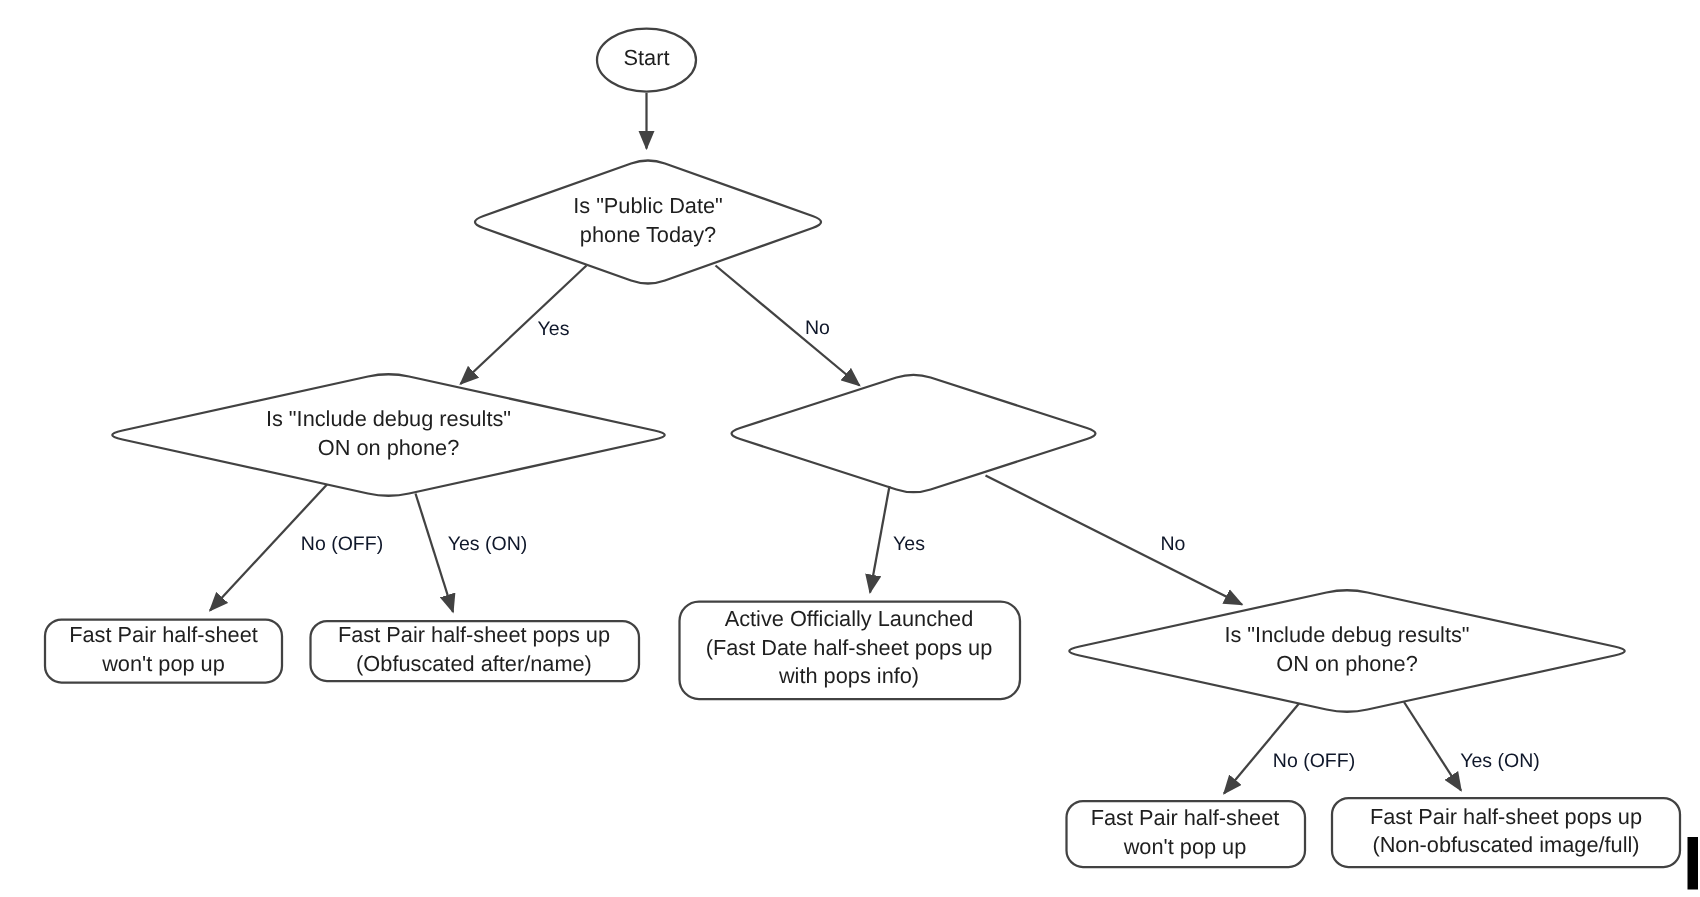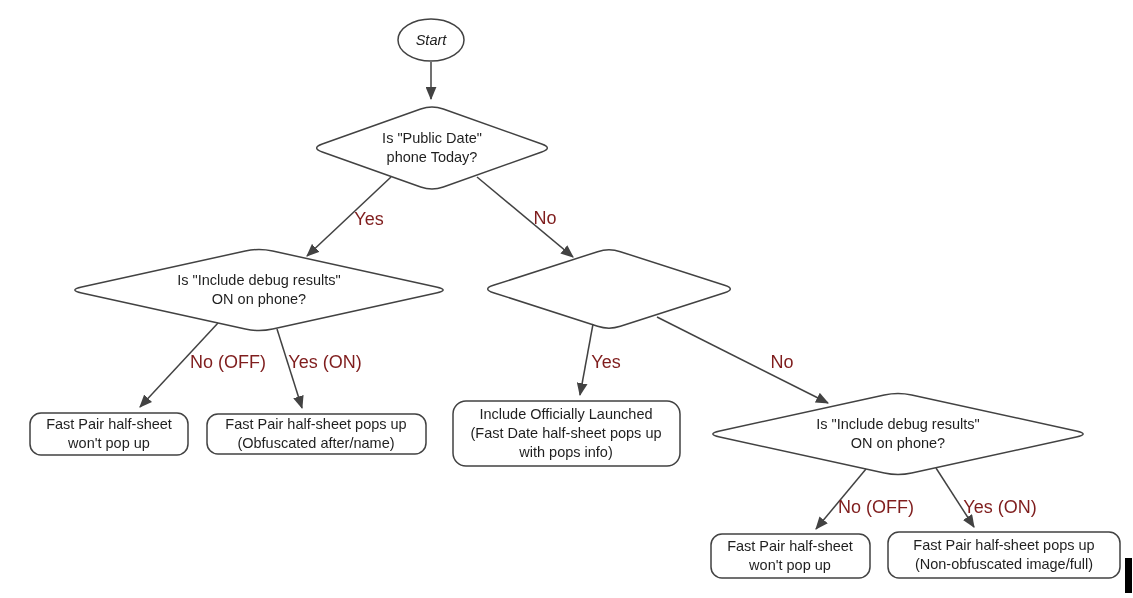--- a/index.html
+++ b/index.html
@@ -35,22 +35,22 @@
     transform: translate(-50%, -50%);
     text-align: center;
     color: #1f1f1f;
     font-size: 14.5px;
     line-height: 19px;
     white-space: nowrap;
   }
   .edge-label {
     position: absolute;
     transform: translate(-50%, -50%);
-    color: #7f1d1d;
-    font-size: 18px;
+    color: #0f172a;
+    font-size: 13px;
     line-height: 17px;
     white-space: nowrap;
   }
   .cursor-bar {
     position: absolute;
     left: 1125px;
     top: 558px;
     width: 7px;
     height: 35px;
     background: #000000;
@@ -88,21 +88,21 @@
     <path class="edge" d="M391 177 L307 256" marker-end="url(#arrow)"></path>
     <path class="edge" d="M477 177 L573 257" marker-end="url(#arrow)"></path>
     <path class="edge" d="M218 323 L140 407" marker-end="url(#arrow)"></path>
     <path class="edge" d="M277 329 L302 408" marker-end="url(#arrow)"></path>
     <path class="edge" d="M593 324 L580 395" marker-end="url(#arrow)"></path>
     <path class="edge" d="M657 317 L828 403" marker-end="url(#arrow)"></path>
     <path class="edge" d="M866 469 L816 529" marker-end="url(#arrow)"></path>
     <path class="edge" d="M936 468 L974 527" marker-end="url(#arrow)"></path>
   </svg>
 
-  <div class="node-label" style="left:431px; top:40px;font-style:italic;">
+  <div class="node-label" style="left:431px; top:40px;">
     <div>Start</div>
   </div>
 
   <div class="node-label" style="left:432px; top:148px;">
     <div>Is "Public Date"</div>
     <div>phone Today?</div>
   </div>
 
   <div class="node-label" style="left:259px; top:290px;">
     <div>Is "Include debug results"</div>
@@ -119,21 +119,21 @@
     <div>Fast Pair half-sheet</div>
     <div>won't pop up</div>
   </div>
 
   <div class="node-label" style="left:316px; top:434px;">
     <div>Fast Pair half-sheet pops up</div>
     <div>(Obfuscated after/name)</div>
   </div>
 
   <div class="node-label" style="left:566px; top:433px;">
-    <div>Include Officially Launched</div>
+    <div>Active Officially Launched</div>
     <div>(Fast Date half-sheet pops up</div>
     <div>with pops info)</div>
   </div>
 
   <div class="node-label" style="left:790px; top:556px;">
     <div>Fast Pair half-sheet</div>
     <div>won't pop up</div>
   </div>
 
   <div class="node-label" style="left:1004px; top:555px;">

